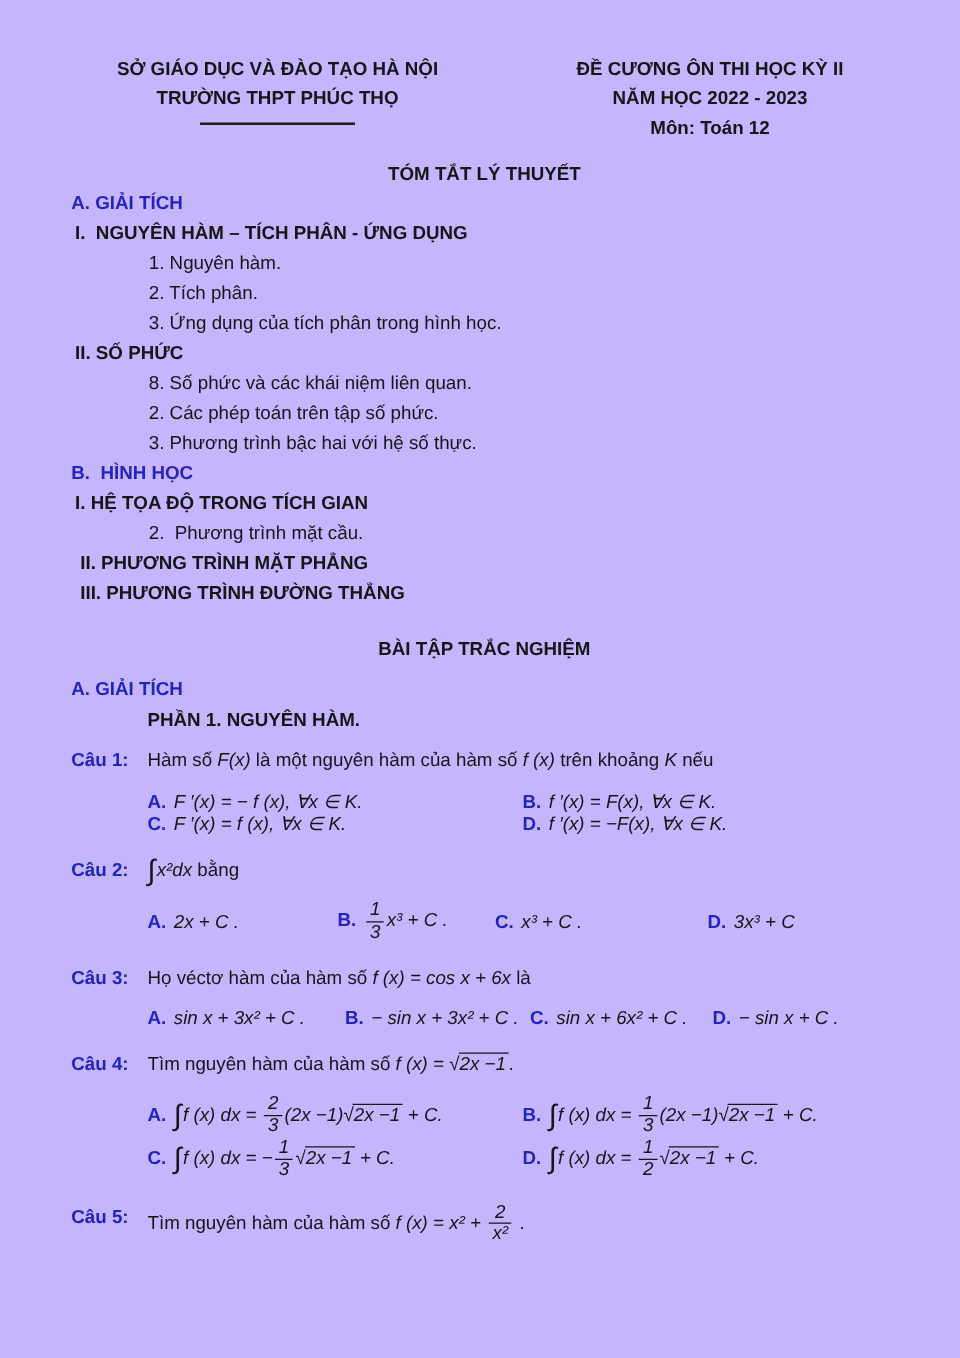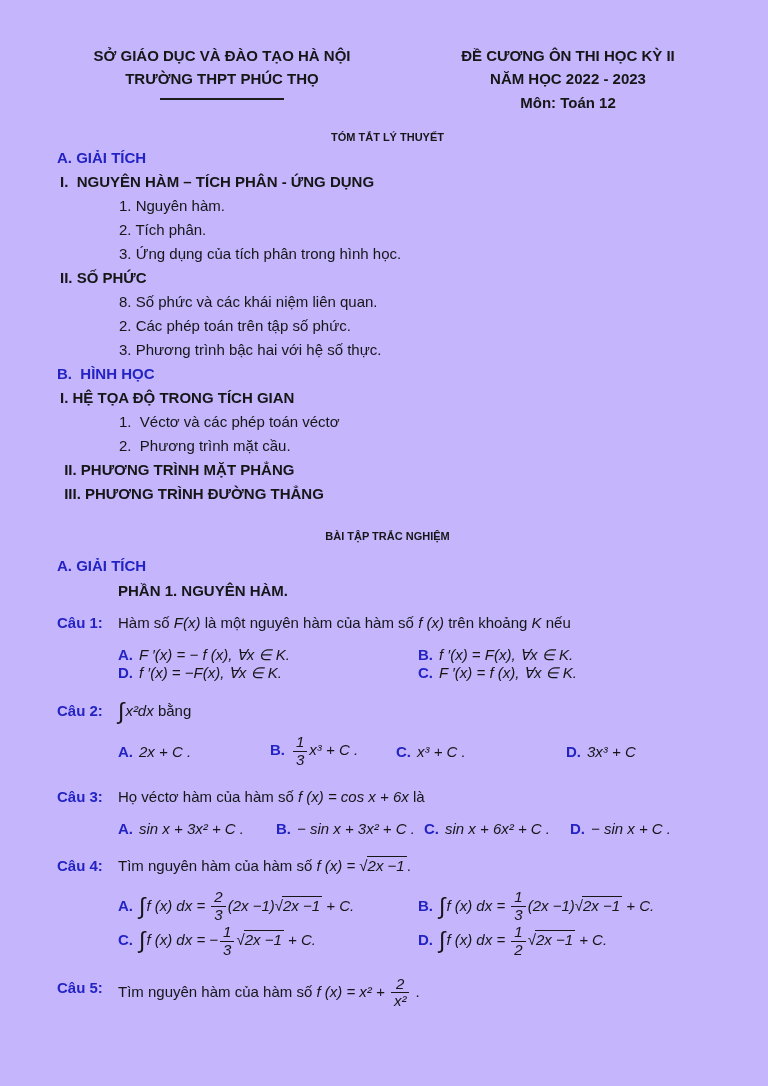--- a/index.html
+++ b/index.html
@@ -13,21 +13,21 @@
     font-size:15px;
     color:#161616;
     overflow:hidden;
   }
   
   .doc-header{display:flex;justify-content:space-between;align-items:flex-start;}
   .header-left{width:330px;text-align:center;font-weight:bold;line-height:1.55;}
   .header-right{width:300px;text-align:center;font-weight:bold;line-height:1.55;}
   .header-rule{width:124px;border-top:2px solid #1c1c1c;margin:7px auto 0 auto;height:0;}
   
-  .center-title{text-align:center;font-weight:bold;font-size:11px;margin:0;}
+  .center-title{text-align:center;font-weight:bold;font-size:15px;margin:0;}
   .theory-title{margin-top:17px;}
   .exercises-title{margin-top:24px;}
   
   .theory-outline{margin-top:3px;line-height:1.6;}
   .t-blue{color:#2323c3;font-weight:bold;white-space:pre-wrap;}
   .t-head{font-weight:bold;margin-left:3px;white-space:pre-wrap;}
   .t-item{margin-left:62px;white-space:pre-wrap;}
   
   .blue-head{color:#2323c3;font-weight:bold;margin-top:15px;}
   .part-head{font-weight:bold;margin-left:61px;margin-top:8px;}
@@ -78,43 +78,42 @@
       <div class="t-head">I.  NGUYÊN HÀM – TÍCH PHÂN - ỨNG DỤNG</div>
       <div class="t-item">1. Nguyên hàm.</div>
       <div class="t-item">2. Tích phân.</div>
       <div class="t-item">3. Ứng dụng của tích phân trong hình học.</div>
       <div class="t-head">II. SỐ PHỨC</div>
       <div class="t-item">8. Số phức và các khái niệm liên quan.</div>
       <div class="t-item">2. Các phép toán trên tập số phức.</div>
       <div class="t-item">3. Phương trình bậc hai với hệ số thực.</div>
       <div class="t-blue">B.  HÌNH HỌC</div>
       <div class="t-head">I. HỆ TỌA ĐỘ TRONG TÍCH GIAN</div>
-      <div class="t-item">1.  Véctơ và các phép toán véctơ</div>
       <div class="t-item">2.  Phương trình mặt cầu.</div>
       <div class="t-head"> II. PHƯƠNG TRÌNH MẶT PHẲNG</div>
       <div class="t-head"> III. PHƯƠNG TRÌNH ĐƯỜNG THẲNG</div>
     </div>
 
   <div class="center-title exercises-title">BÀI TẬP TRẮC NGHIỆM</div>
 
   <div class="blue-head">A. GIẢI TÍCH</div>
 
   <div class="part-head">PHẦN 1. NGUYÊN HÀM.</div>
 
   <div class="questions" id="questions">
       <div class="question">
         <div class="q-row">
           <span class="q-label">Câu 1:</span>
           <span class="q-stem"><span class="mrm">Hàm số </span><span class="mtxt">F(x)</span><span class="mrm"> là một nguyên hàm của hàm số </span><span class="mtxt">f (x)</span><span class="mrm"> trên khoảng </span><span class="mtxt">K</span><span class="mrm"> nếu</span></span>
         </div>
         <div class="opts cols-2">
           <div class="opt"><span class="opt-letter">A.</span><span class="opt-math"><span class="mtxt">F ′(x) = − f (x), ∀x ∈ K.</span></span></div>
           <div class="opt"><span class="opt-letter">B.</span><span class="opt-math"><span class="mtxt">f ′(x) = F(x), ∀x ∈ K.</span></span></div>
+          <div class="opt"><span class="opt-letter">C.</span><span class="opt-math"><span class="mtxt">F ′(x) = f (x), ∀x ∈ K.</span></span></div>
           <div class="opt"><span class="opt-letter">D.</span><span class="opt-math"><span class="mtxt">f ′(x) = −F(x), ∀x ∈ K.</span></span></div>
-          <div class="opt"><span class="opt-letter">C.</span><span class="opt-math"><span class="mtxt">F ′(x) = f (x), ∀x ∈ K.</span></span></div>
         </div>
       </div>
       <div class="question">
         <div class="q-row">
           <span class="q-label">Câu 2:</span>
           <span class="q-stem"><span class="mint">∫</span><span class="mtxt">x²dx</span><span class="mrm"> bằng</span></span>
         </div>
         <div class="opts cols-4">
           <div class="opt"><span class="opt-letter">A.</span><span class="opt-math"><span class="mtxt">2x + C .</span></span></div>
           <div class="opt"><span class="opt-letter">B.</span><span class="opt-math"><span class="frac"><span class="num">1</span><span class="den">3</span></span><span class="mtxt">x³ + C .</span></span></div>

